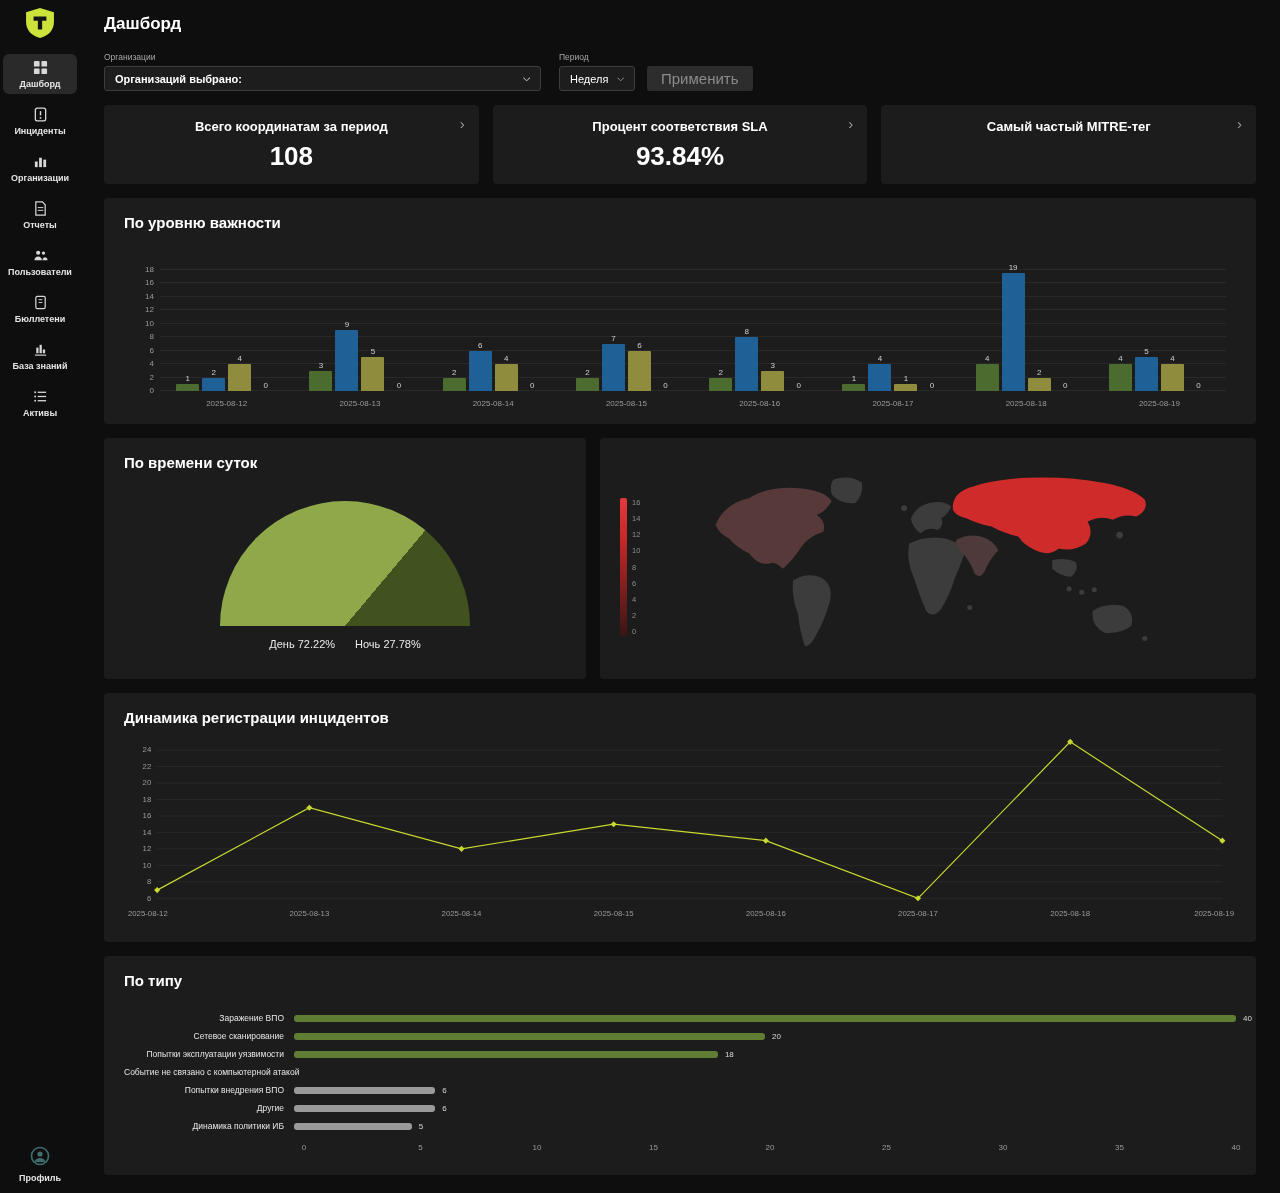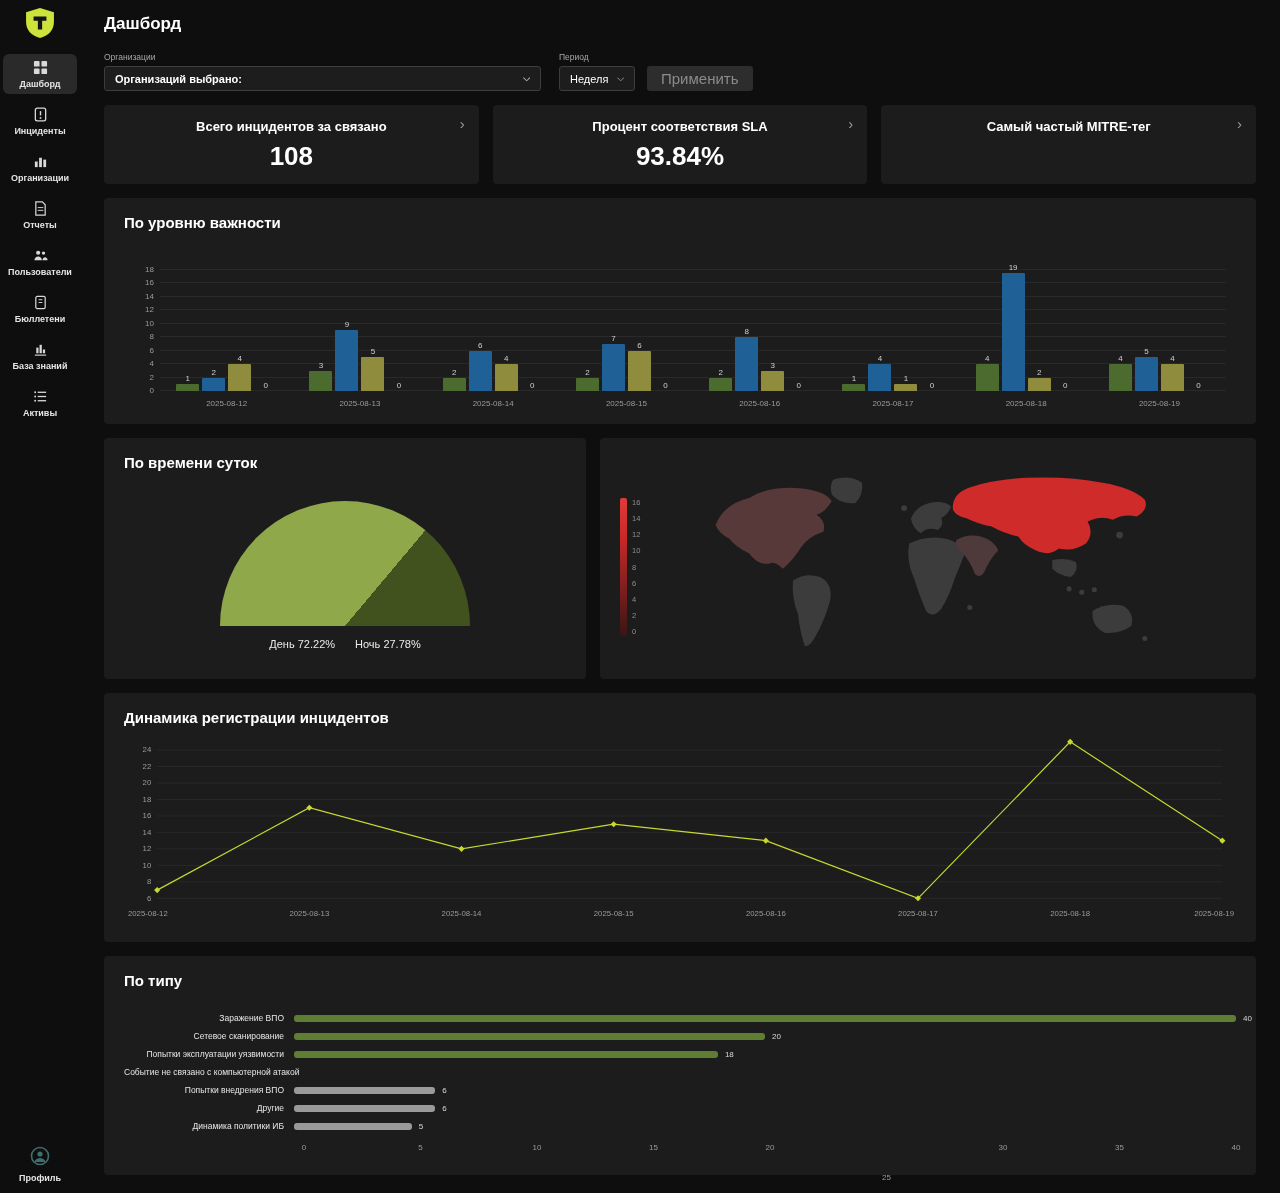--- a/index.html
+++ b/index.html
@@ -223,21 +223,21 @@
           <span>Неделя</span>
           <span class="chev">⌵</span>
         </div>
         <button class="apply-btn">Применить</button>
       </div>
     </div>
   </div>
 
   <div class="stats-row">
       <div class="stat-card">
-        <div class="stat-title">Всего инцидентов за связано</div>
+        <div class="stat-title">Всего координатам за период</div>
         <div class="stat-chevron">›</div>
         <div class="stat-value">108</div>
       </div>
       <div class="stat-card">
         <div class="stat-title">Процент соответствия SLA</div>
         <div class="stat-chevron">›</div>
         <div class="stat-value">93.84%</div>
       </div>
       <div class="stat-card">
         <div class="stat-title">Самый частый MITRE-тег</div>
@@ -570,19 +570,19 @@
             <span class="type-val" style="left: calc(12.5% + 7px);">5</span>
           </div>
         </div>
       </div>
     <div class="type-axis">
         <span class="type-tick" style="left: 0%;">0</span>
         <span class="type-tick" style="left: 12.5%;">5</span>
         <span class="type-tick" style="left: 25%;">10</span>
         <span class="type-tick" style="left: 37.5%;">15</span>
         <span class="type-tick" style="left: 50%;">20</span>
-        <span class="type-tick" style="left: 62.5%; margin-top: 30px;">25</span>
+        <span class="type-tick" style="left: 62.5%;">25</span>
         <span class="type-tick" style="left: 75%;">30</span>
         <span class="type-tick" style="left: 87.5%;">35</span>
         <span class="type-tick" style="left: 100%;">40</span>
       </div>
   </section>
 </div>
 
 </body></html>

